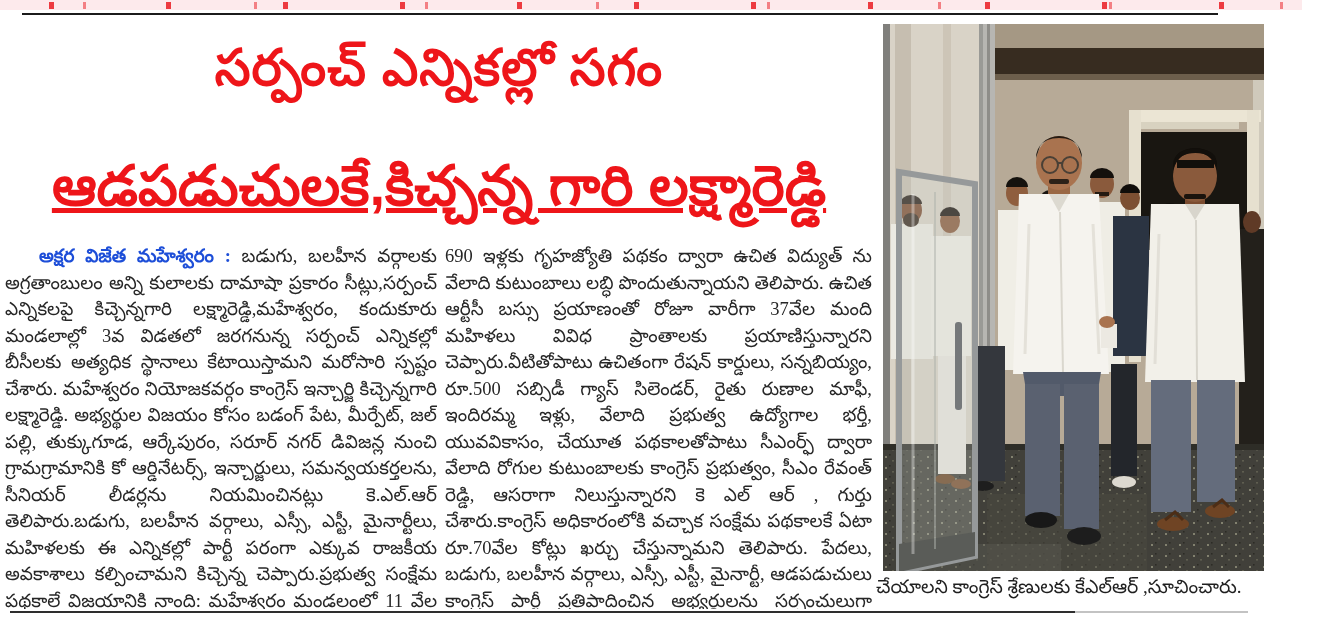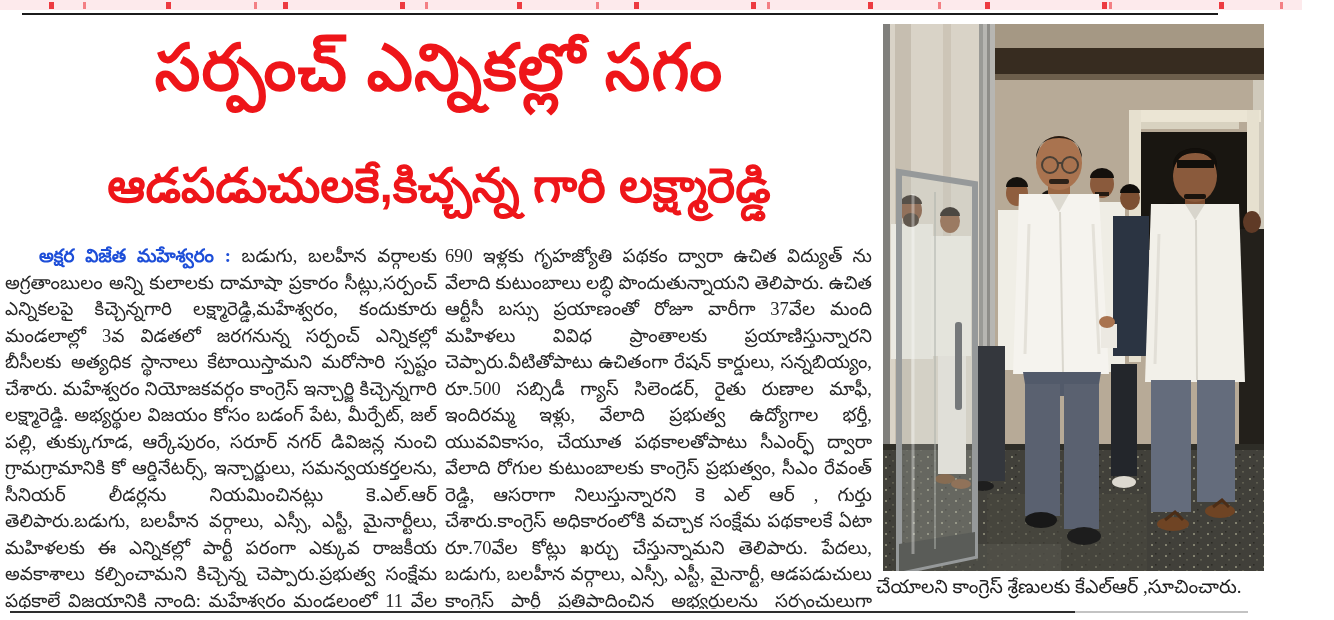--- a/index.html
+++ b/index.html
@@ -19,22 +19,22 @@
     position:absolute;top:2px;left:0;width:100%;height:7px;
     background:
       repeating-linear-gradient(90deg, transparent 0 49px, rgba(235,40,46,.9) 49px 54px, transparent 54px 117px),
       repeating-linear-gradient(90deg, transparent 0 83px, rgba(235,40,46,.55) 83px 86px, transparent 86px 171px);
   }
   .top-rule{top:13px;left:22px;width:1196px;height:2px;background:#1b1b1b;}
 
   
   .headline{left:0;top:0;width:878px;text-align:center;color:#ee1519;
     font-family:"Liberation Sans", sans-serif;font-weight:bold;}
-  .hl1{position:absolute;top:26px;left:0;width:100%;font-size:65px;line-height:84px;letter-spacing:1px;}
-  .hl2{position:absolute;top:142px;left:0;width:100%;font-size:48px;line-height:88px;letter-spacing:0;}
+  .hl1{position:absolute;top:26px;left:0;width:100%;font-size:51px;line-height:84px;letter-spacing:1px;}
+  .hl2{position:absolute;top:142px;left:0;width:100%;font-size:56px;line-height:88px;letter-spacing:0;text-decoration:underline;}
 
   
   .col{top:243px;height:366px;color:#262626;font-size:18.5px;line-height:26.5px;
        text-align:justify;overflow:hidden;}
   .col p{margin:0;}
   .col1{left:5px;width:432px;}
   .col1 p{text-indent:34px;}
   .col2{left:445px;width:427px;}
   .dateline{color:#1d4ed8;font-weight:bold;}
 

